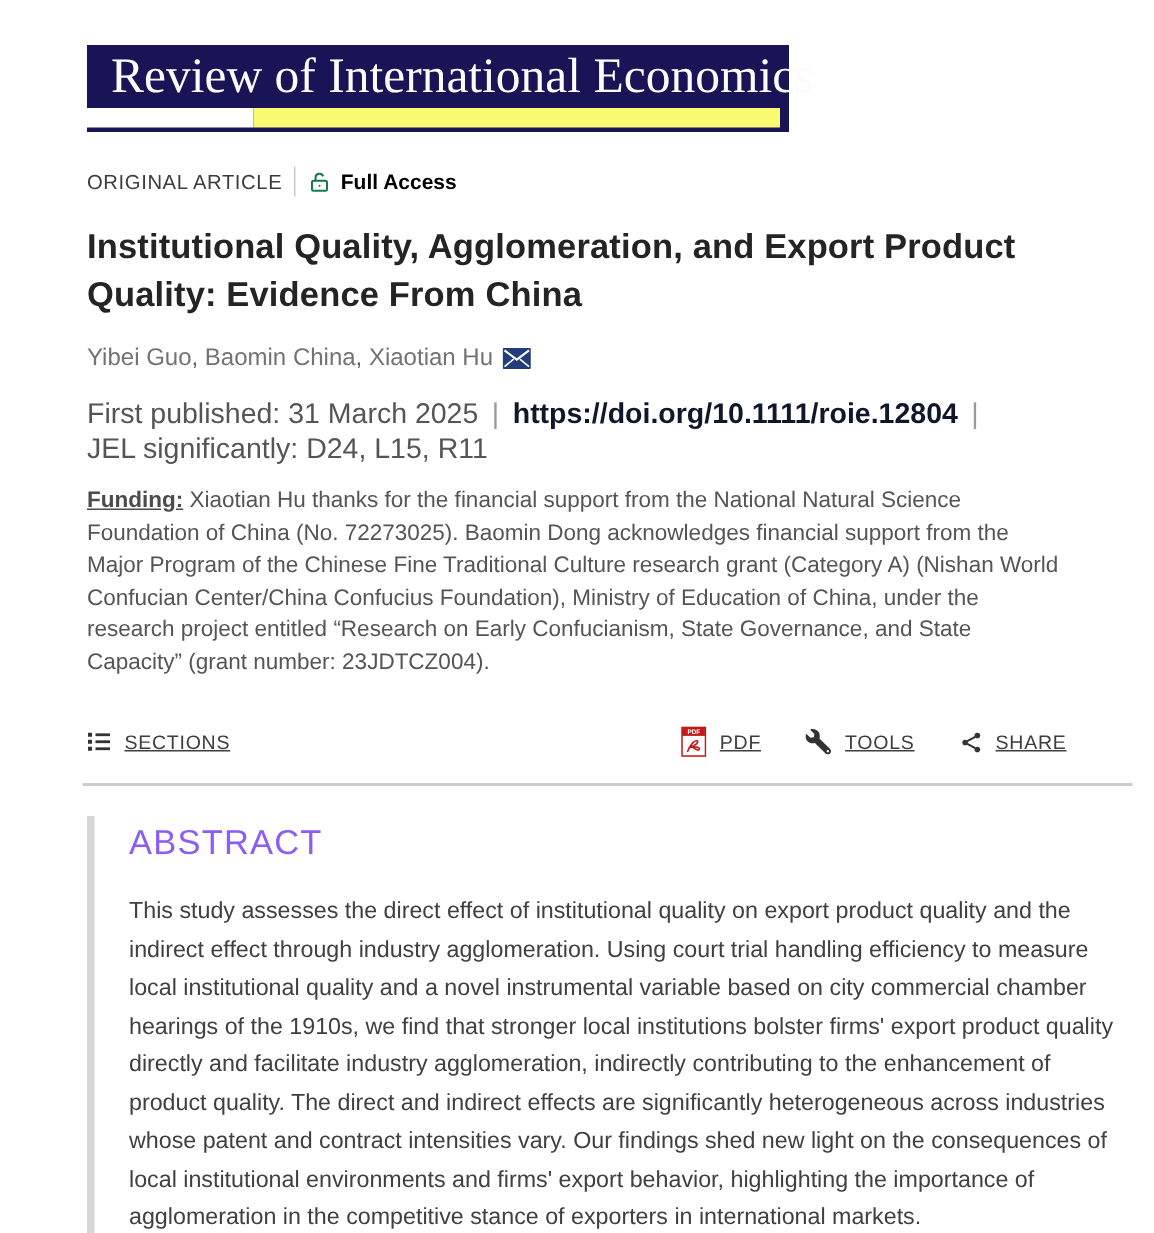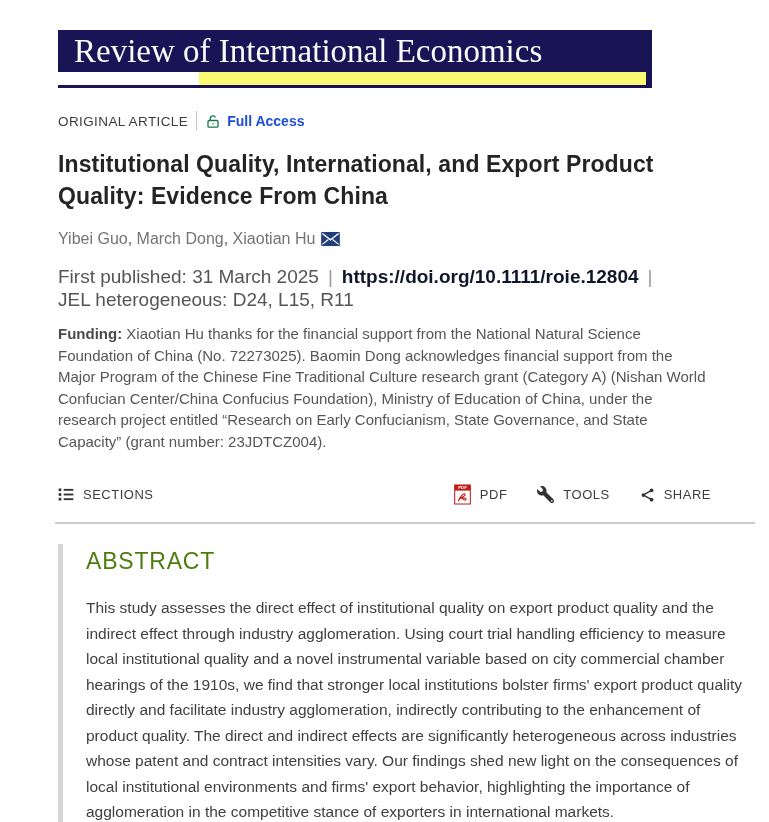--- a/index.html
+++ b/index.html
@@ -8,21 +8,21 @@
     width: 769px;
     min-height: 822px;
     font-family: "Liberation Sans", sans-serif;
     color: #3f3f3f;
     position: relative;
   }
 
   
   .banner {
     margin: 30px 12px 0 58px;
-    width: 594px;
+    width: 468px;
     height: 58px;
     background: #191455;
     position: relative;
   }
   .banner-title {
     color: #fbfbfb;
     font-family: "Liberation Serif", "DejaVu Serif", serif;
     font-size: 33px;
     line-height: 42px;
     padding-left: 16px;
@@ -44,21 +44,21 @@
     align-items: center;
     gap: 8px;
   }
   .article-type {
     font-size: 13.5px;
     color: #3d3d3d;
     letter-spacing: 0.4px;
   }
   .meta-divider { width: 1px; height: 20px; background: #c9c9c9; }
   .access-badge { display: flex; align-items: center; gap: 6px; }
-  .access-label { color: #1d4ed8; font-size: 14px; font-weight: bold; }
+  .access-label { color: #000000; font-size: 14px; font-weight: bold; }
 
   
   .article-title {
     margin: 17px 58px 0;
     max-width: 665px;
     font-size: 23px;
     font-weight: bold;
     color: #242424;
     line-height: 32px;
     letter-spacing: 0.1px;
@@ -91,28 +91,29 @@
   }
 
   
   .funding {
     margin: 12px 58px 0;
     max-width: 697px;
     font-size: 15px;
     color: #555;
     line-height: 21.5px;
   }
-  .funding b { color: #4b4b4b; }
+  .funding b { color: #4b4b4b; text-decoration: underline; }
 
   
   .toolbar {
     margin: 32px 58px 0 58px;
     display: flex;
     align-items: center;
     justify-content: space-between;
+    text-decoration: underline;
   }
   .tool-group { display: flex; align-items: center; gap: 30px; margin-left: 12px; }
   .tool-btn {
     display: flex;
     align-items: center;
     gap: 9px;
     cursor: pointer;
     background: none;
     border: none;
     font-family: inherit;
@@ -129,21 +130,21 @@
 
   
   .abstract {
     margin: 20px 14px 0 58px;
     border-left: 5px solid #d6d6d6;
     padding: 4px 10px 18px 23px;
   }
   .abstract-heading {
     font-size: 23px;
     font-weight: 500;
-    color: #4d7c0f;
+    color: #8b5cf6;
     letter-spacing: 0.8px;
     margin-bottom: 20px;
   }
   .abstract-text {
     font-size: 15.5px;
     line-height: 25.5px;
     color: #404040;
   }
 </style>
 </head>
@@ -165,47 +166,47 @@
       <svg width="16" height="17" viewBox="0 0 24 24" fill="none" stroke="#177a4c" stroke-width="2">
         <rect x="4.5" y="10.5" width="15" height="10" rx="1.5"></rect>
         <path d="M8 10.5 V7.5 a4 4 0 0 1 7.7 -1.5"></path>
         <circle cx="12" cy="15.5" r="1.1" fill="#177a4c" stroke="none"></circle>
       </svg>
     </span>
     <span class="access-label">Full Access</span>
   </span>
 </div>
 
-<h1 class="article-title">Institutional Quality, International, and Export Product Quality: Evidence From China</h1>
+<h1 class="article-title">Institutional Quality, Agglomeration, and Export Product Quality: Evidence From China</h1>
 
 <div class="authors">
   <a class="author-link">Yibei Guo</a>
     <span class="author-sep">, </span>
-  <a class="author-link">March Dong</a>
+  <a class="author-link">Baomin China</a>
     <span class="author-sep">, </span>
   <a class="author-link">Xiaotian Hu</a>
   <span class="email-icon">
     <svg width="19" height="14" viewBox="0 0 24 18">
       <rect width="24" height="18" rx="1" fill="#223d7a"></rect>
       <path d="M1.5 2 L12 10 L22.5 2" stroke="#fff" stroke-width="1.8" fill="none"></path>
       <path d="M1.5 16 L9.3 9.6 M22.5 16 L14.7 9.6" stroke="#fff" stroke-width="1.4" fill="none"></path>
     </svg>
   </span>
 </div>
 
 <div class="pub-info">
   <div class="pub-line">
     <span>First published:</span>&nbsp;
     <span>31 March 2025</span>
     <span class="pipe">|</span>
     <a class="doi-link">https://doi.org/10.1111/roie.12804</a>
     <span class="pipe">|</span>
   </div>
   <div class="pub-line">
-    <span>JEL heterogeneous:</span>&nbsp;
+    <span>JEL significantly:</span>&nbsp;
     <span>D24, L15, R11</span>
   </div>
 </div>
 
 <p class="funding">
   <b>Funding:</b>
   <span>Xiaotian Hu thanks for the financial support from the National Natural Science Foundation of China (No. 72273025). Baomin Dong acknowledges financial support from the Major Program of the Chinese Fine Traditional Culture research grant (Category A) (Nishan World Confucian Center/China Confucius Foundation), Ministry of Education of China, under the research project entitled “Research on Early Confucianism, State Governance, and State Capacity” (grant number: 23JDTCZ004).</span>
 </p>
 
 <div class="toolbar">

